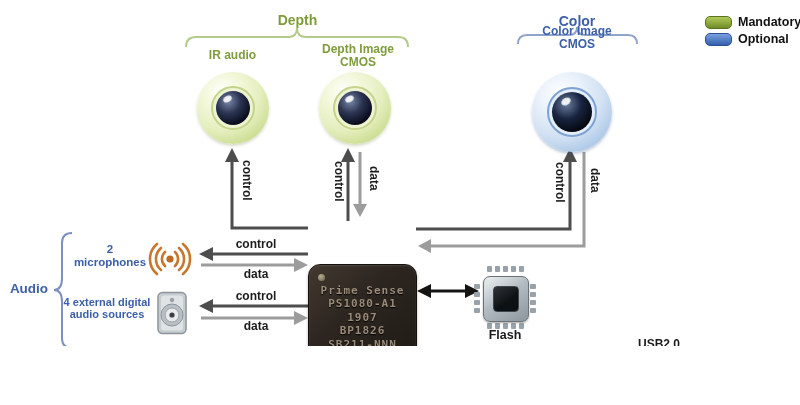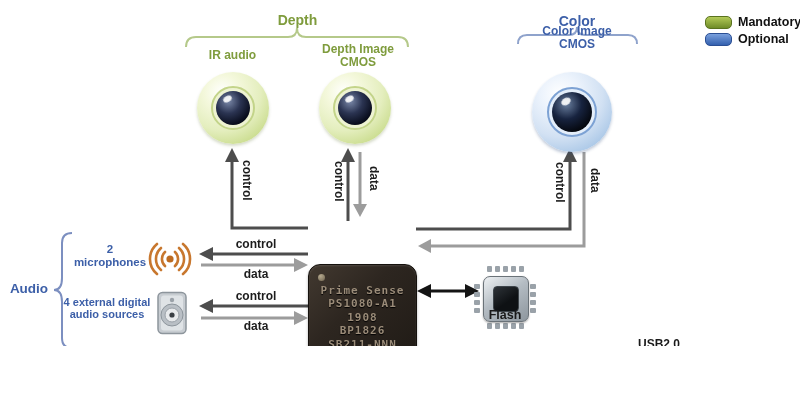--- a/index.html
+++ b/index.html
@@ -231,25 +231,25 @@
     <circle cx="19" cy="24" r="11" fill="#b9bfc5" stroke="#8d959c" stroke-width="1"></circle>
     <circle cx="19" cy="24" r="7" fill="#e8eaec" stroke="#9aa1a8" stroke-width="1"></circle>
     <circle cx="19" cy="24" r="2.6" fill="#3a3f44"></circle>
     <circle cx="19" cy="9" r="2.2" fill="#9aa1a8"></circle>
   </svg>
 
   <div class="chip">
     <span class="dot"></span>
     <span class="cline">Prime Sense</span>
     <span class="cline">PS1080-A1</span>
-    <span class="cline">1908</span>
+    <span class="cline">1907</span>
     <span class="cline">BP1826</span>
     <span class="cline">SB211-NNN</span>
   </div>
 
   <div class="flash-body">
     <span class="flash-inner"></span>
   </div>
-  <div class="lbl center" style="left:475px;top:308px;width:60px;font-size:12.5px;font-weight:bold;">Flash</div>
+  <div class="lbl center" style="left:475px;top:328px;width:60px;font-size:12.5px;font-weight:bold;">Flash</div>
 
   <div class="lbl" style="left:638px;top:338px;width:56px;font-size:12px;font-weight:bold;">USB2.0</div>
 
 </div>
 
 </body></html>

